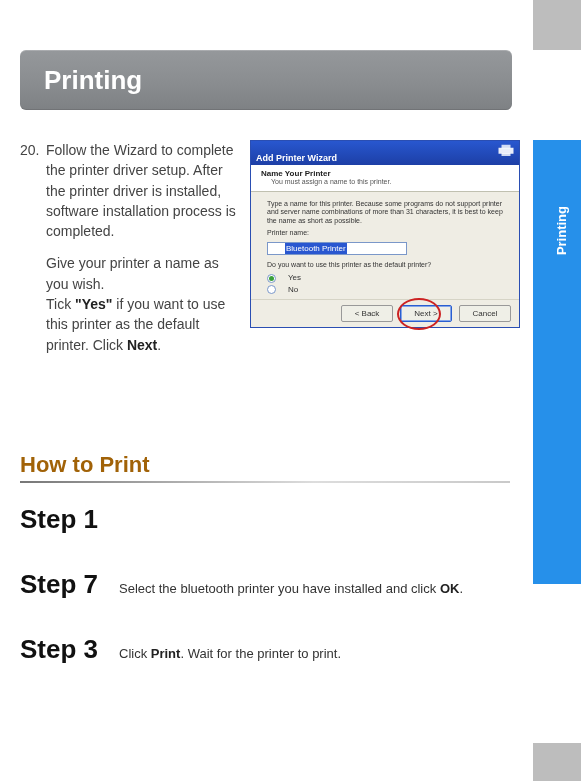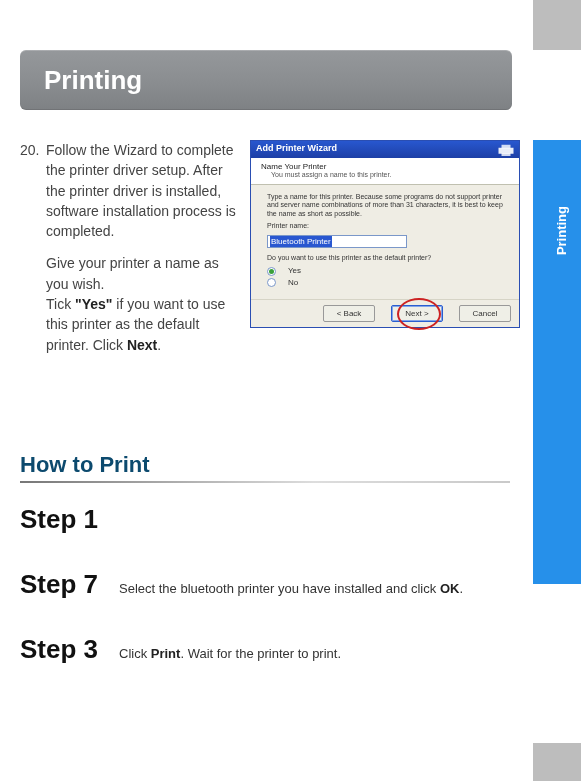--- a/index.html
+++ b/index.html
@@ -97,72 +97,72 @@
     background: #efede4;
     font-size: 8px;
     color: #333;
   }
   .wiz-tb {
     height: 17px;
     background: linear-gradient(to bottom, #2857cf, #1d3fa6);
     color: #fff;
     font-size: 9px;
     font-weight: bold;
-    padding: 2px 5px;
+    padding: 12px 5px;
     position: relative;
   }
   .wiz-icon {
     position: absolute;
     right: 4px;
     top: 2px;
     width: 18px;
     height: 14px;
   }
   .wiz-icon svg { width: 18px; height: 14px; }
   .wiz-head {
     background: #fff;
     padding: 4px 8px 6px 10px;
     border-bottom: 1px solid #c0c0b0;
     font-size: 8px;
   }
-  .wiz-head-title { font-weight: normal; color: #222; }
+  .wiz-head-title { font-weight: bold; color: #222; }
   .wiz-head-sub { color: #555; margin-left: 10px; font-size: 7px; }
   .wiz-body {
     padding: 8px 16px;
     font-size: 7px;
     color: #333;
     line-height: 1.2;
   }
   .wiz-body p { margin: 0 0 4px 0; }
   .wiz-input {
     width: 140px;
     height: 13px;
     border: 1px solid #7a97c9;
     background: #fff;
     font-size: 8px;
-    padding: 0 2px;
+    padding: 0 17px;
     display: block;
     margin: 2px 0 6px 0;
   }
   .wiz-input-val { background: #2957d0; color: #fff; display:inline-block; padding:0 1px; font-size:8px; line-height:11px; }
   .wiz-radio-row { display: flex; align-items: flex-end; gap: 12px; font-size: 8px; margin: 2px 0; }
   .wiz-radio { width: 9px; height: 9px; border: 1px solid #7a97c9; border-radius: 50%; background:#fff; display:inline-flex; align-items:center; justify-content:center; }
   .wiz-radio.sel::after { content:""; width:5px; height:5px; background:#3aa03a; border-radius:50%; }
   .wiz-footer {
     position: absolute;
     bottom: 0;
     left: 0;
     right: 0;
     height: 28px;
     background: #efede4;
     border-top: 1px solid #d6d4c6;
     display: flex;
     justify-content: flex-end;
     align-items: center;
-    gap: 16px;
+    gap: 7px;
     padding-right: 8px;
   }
   .wiz-btn {
     width: 52px;
     height: 17px;
     font-size: 8px;
     background: #efefe7;
     border: 1px solid #999;
     border-radius: 2px;
     display: flex;
@@ -180,21 +180,21 @@
     top: 298px;
     pointer-events: none;
   }
   .section-title {
     position: absolute;
     top: 452px;
     left: 20px;
     width: 490px;
     font-size: 22px;
     font-weight: bold;
-    color: #0c4a6e;
+    color: #a16207;
     border-bottom: 2px solid #c9c9c9;
     padding-bottom: 3px;
   }
   .section-title::after {
     content:"";
     position:absolute;
     left:0; bottom:-2px;
     width:100%;
     height:2px;
     background: linear-gradient(to right, #777 0%, #ddd 60%, rgba(0,0,0,0) 100%);

